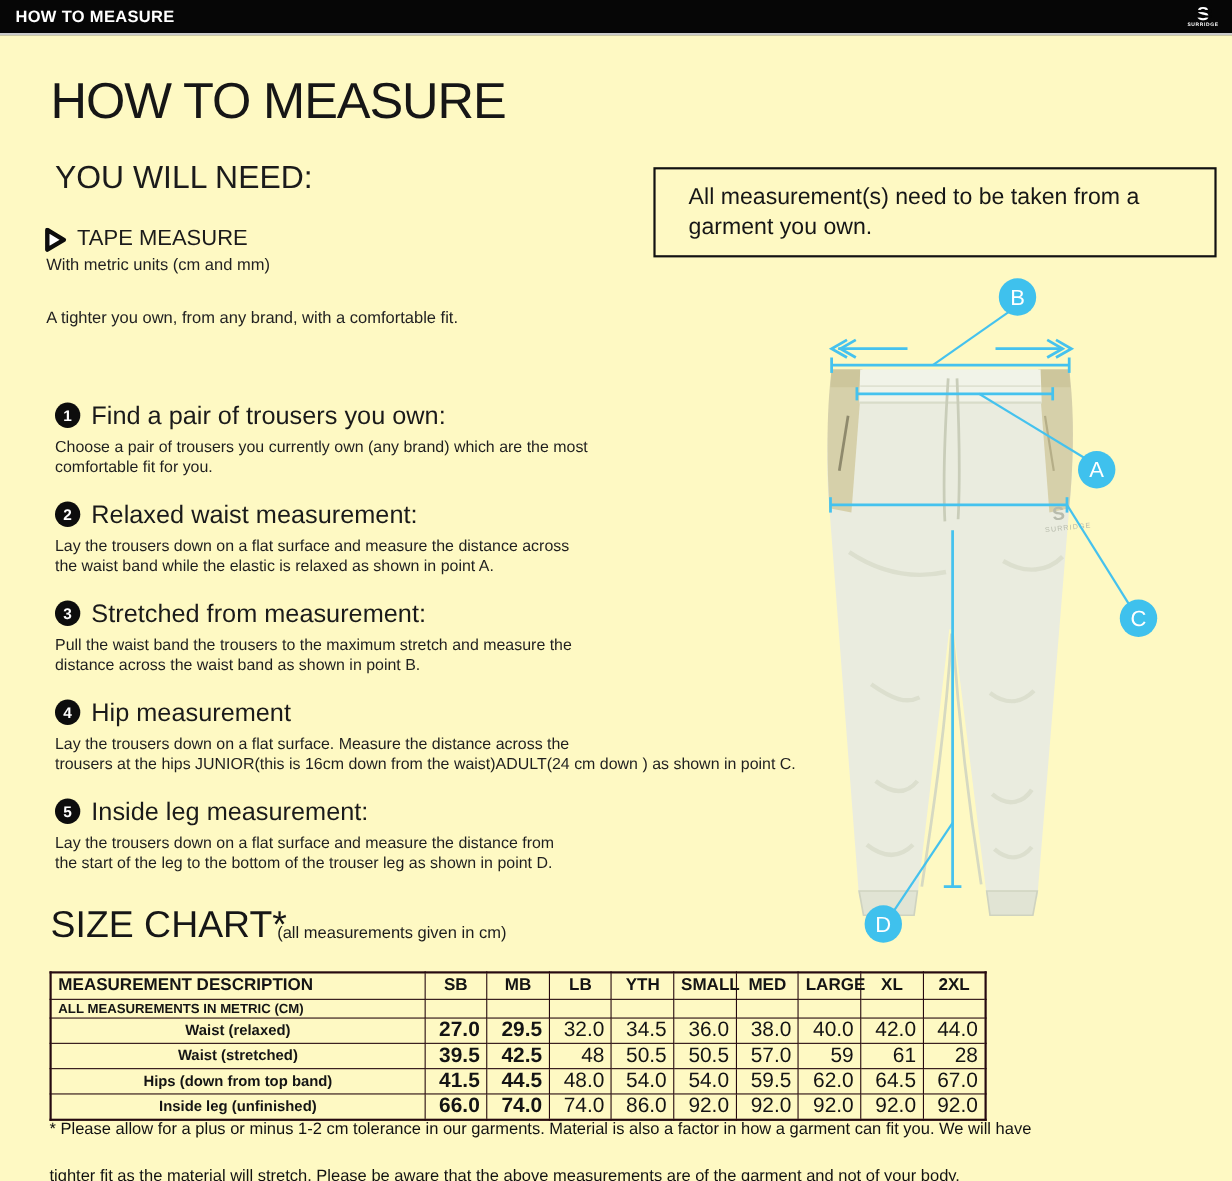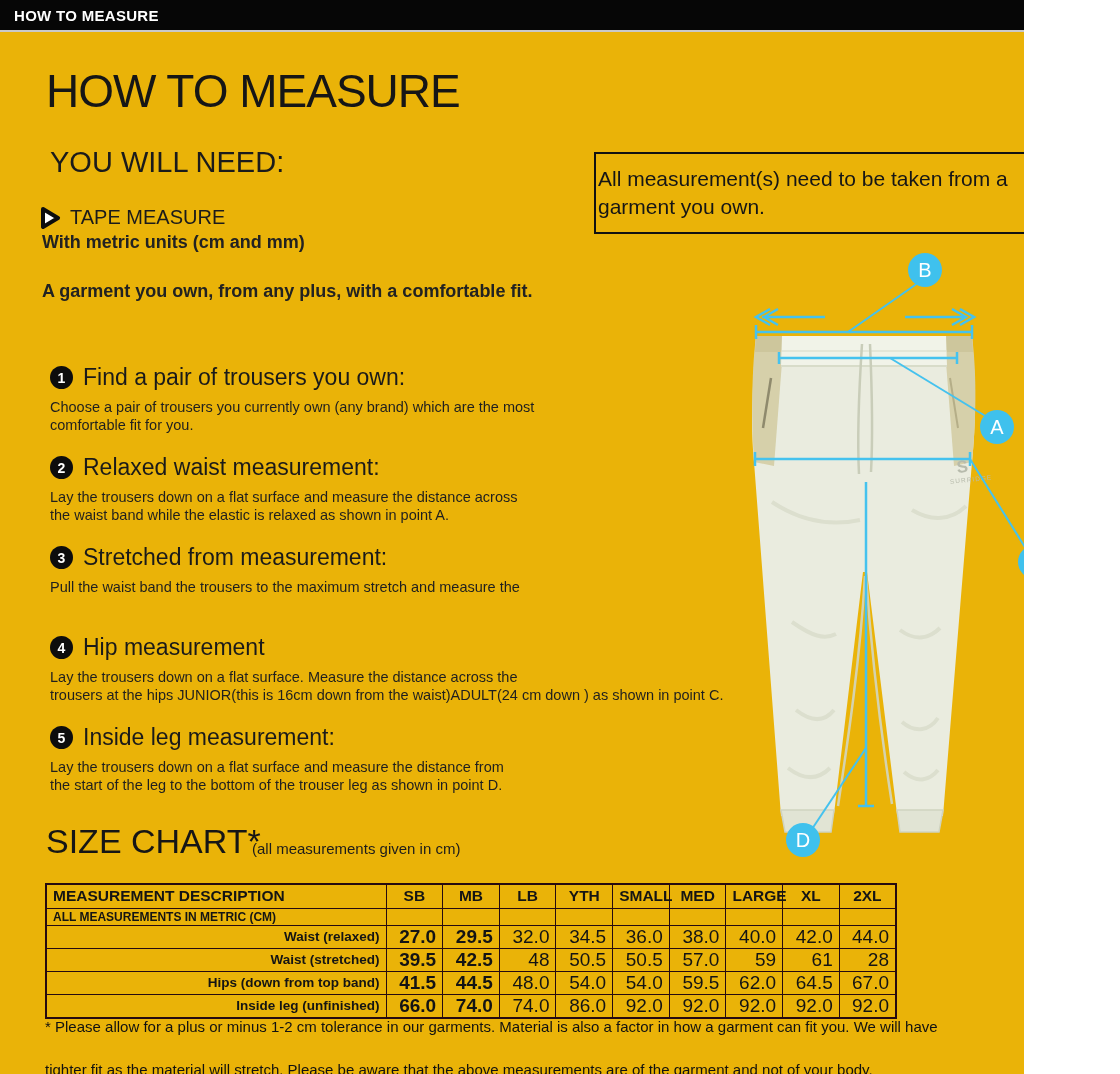--- a/index.html
+++ b/index.html
@@ -1,39 +1,39 @@
 <!DOCTYPE html>
 <html><head>
 <meta charset="utf-8">
 <style>
   html,body{margin:0;padding:0;background:#fff;}
-  .page{position:relative;width:1024px;height:1074px;background:#eab308;overflow:hidden;
+  .page{position:relative;width:1120px;height:1074px;background:#fef9c3;overflow:hidden;
         font-family:"Liberation Sans",sans-serif;color:#1e1e1e;}
 
   
   .topbar{position:absolute;left:0;top:0;width:1120px;height:30px;background:#060606;
           border-bottom:2px solid #c9c9c9;display:flex;align-items:center;justify-content:space-between;}
   .topbar-title{color:#ffffff;font-size:15px;font-weight:bold;letter-spacing:.3px;margin-left:14px;}
   .brand-logo{margin-right:12px;display:flex;flex-direction:column;align-items:center;line-height:1;}
   .brand-s{color:#fff;font-weight:bold;font-size:17px;position:relative;height:16px;}
   .brand-s .slice{position:absolute;left:-2px;right:-2px;height:2px;background:#060606;}
   .brand-name{color:#fff;font-size:4.5px;letter-spacing:.6px;margin-top:1px;font-weight:bold;}
 
   
   .h1{position:absolute;left:46px;top:64px;font-size:46px;letter-spacing:-1px;color:#161616;}
   .need-heading{position:absolute;left:50px;top:146px;font-size:29px;color:#1b1b1b;}
 
   .need-item{position:absolute;left:40px;}
   .need-head{display:flex;align-items:center;gap:9px;}
   .need-name{font-size:20px;color:#1b1b1b;}
-  .need-desc{font-size:18px;color:#222;margin:3px 0 0 2px;font-weight:bold;}
+  .need-desc{font-size:15px;color:#222;margin:3px 0 0 2px;}
 
   
   .notice{position:absolute;left:594px;top:152px;width:448px;border:2px solid #121212;
-          padding:11px 2px;font-size:21px;line-height:28px;color:#161616;}
+          padding:11px 30px;font-size:21px;line-height:28px;color:#161616;}
 
   
   .step{position:absolute;left:50px;width:700px;}
   .step-head{display:flex;align-items:center;gap:10px;}
   .badge{width:23px;height:23px;border-radius:50%;background:#0d0d0d;color:#fff;font-size:14px;
          font-weight:bold;display:inline-flex;align-items:center;justify-content:center;flex:0 0 23px;}
   .step-title{font-size:23px;color:#1a1a1a;}
   .step-body{margin:7px 0 0 0;font-size:14.5px;line-height:18px;color:#1f1f1f;white-space:nowrap;}
 
   
@@ -43,21 +43,21 @@
   table.size-chart{position:absolute;left:45px;top:883px;width:852px;border-collapse:collapse;
                    table-layout:fixed;border:2.5px solid #260a10;}
   table.size-chart th,table.size-chart td{border:1.5px solid #260a10;padding:0 6px;color:#141414;}
   table.size-chart col.c-desc{width:340px;}
   tr.hdr{height:24px;}
   tr.hdr th{font-size:15.5px;font-weight:bold;text-align:center;margin-left:32px;}
   tr.hdr th.desc{text-align:left;}
   tr.metric{height:17px;padding-left:15px;}
   tr.metric td{font-size:12px;font-weight:bold;}
   tr.data{height:19px;}
-  tr.data td.desc{font-size:13.5px;font-weight:bold;text-align:right;}
+  tr.data td.desc{font-size:13.5px;font-weight:bold;text-align:center;}
   tr.data td.v{font-size:19px;text-align:right;}
   tr.data td.v.b{font-weight:bold;}
 
   .footnote{position:absolute;left:45px;top:1016px;width:1060px;font-size:15px;line-height:21.5px;color:#111;}
 
   
   .diagram{position:absolute;left:700px;top:240px;width:420px;height:640px;}
 </style>
 </head>
 <body>
@@ -83,21 +83,21 @@
     <div class="need-head">
       <svg width="21" height="22" viewBox="0 0 21 22">
         <polygon points="3,2 18,11 3,20" fill="#ffffff" stroke="#0d0d0d" stroke-width="4" stroke-linejoin="round"></polygon>
       </svg>
       <span class="need-name">TAPE MEASURE</span>
     </div>
     <div class="need-desc">With metric units (cm and mm)</div>
   </div>
 
   <div class="need-item" style="top:278px">
-    <div class="need-desc">A garment you own, from any plus, with a comfortable fit.</div>
+    <div class="need-desc">A tighter you own, from any brand, with a comfortable fit.</div>
   </div>
 
   <div class="notice">All measurement(s) need to be taken from a garment you own.</div>
 
   <div class="step" style="top:364px">
     <div class="step-head">
         <span class="badge">1</span>
       <span class="step-title">Find a pair of trousers you own:</span>
       </div>
     <p class="step-body"><span>Choose a pair of trousers you currently own (any brand) which are the most</span><br><span>comfortable fit for you.</span></p>
@@ -109,21 +109,21 @@
       <span class="step-title">Relaxed waist measurement:</span>
       </div>
     <p class="step-body"><span>Lay the trousers down on a flat surface and measure the distance across</span><br><span>the waist band while the elastic is relaxed as shown in point A.</span></p>
   </div>
 
   <div class="step" style="top:544px">
     <div class="step-head">
         <span class="badge">3</span>
       <span class="step-title">Stretched from measurement:</span>
       </div>
-    <p class="step-body"><span>Pull the waist band the trousers to the maximum stretch and measure the</span><br></p>
+    <p class="step-body"><span>Pull the waist band the trousers to the maximum stretch and measure the</span><br><span>distance across the waist band as shown in point B.</span></p>
   </div>
 
   <div class="step" style="top:634px">
     <div class="step-head">
         <span class="badge">4</span>
       <span class="step-title">Hip measurement</span>
       </div>
     <p class="step-body"><span>Lay the trousers down on a flat surface. Measure the distance across the</span><br><span>trousers at the hips JUNIOR(this is 16cm down from the waist)ADULT(24 cm down ) as shown in point C.</span></p>
   </div>
 

